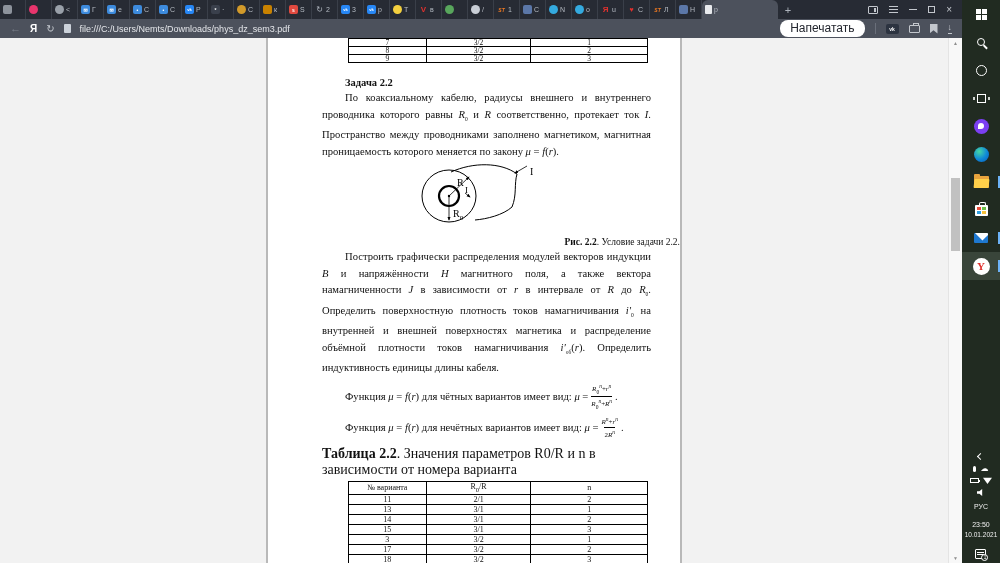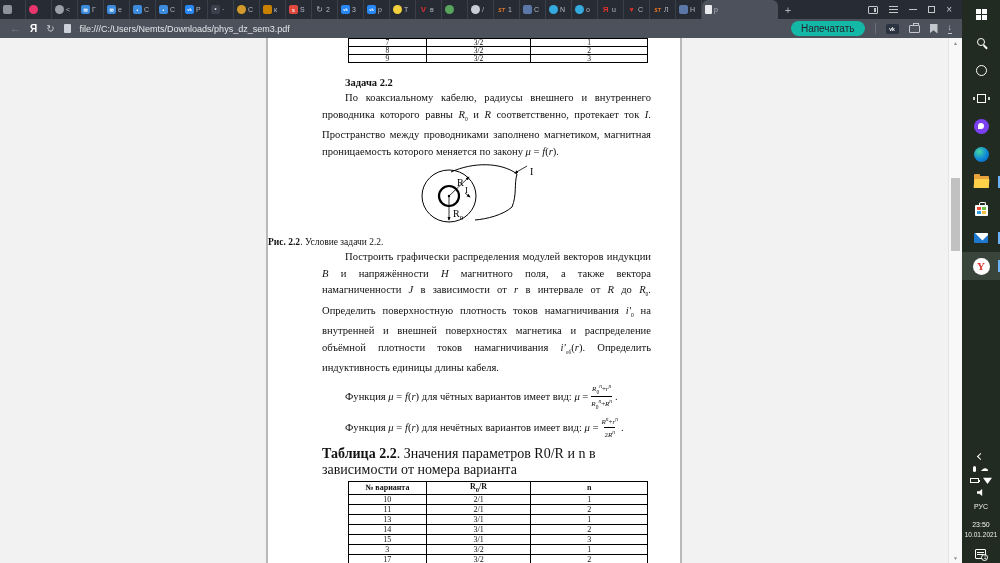--- a/index.html
+++ b/index.html
@@ -52,21 +52,21 @@
   .fav-doc { background:#e8eaed; border-radius:1px; width:7px; }
 
   
   .toolbar { height:19px; background:#4c515c; display:flex; align-items:center; padding:0 10px; gap:9px; }
   .back-arrow { color:#7b808c; font-size:11px; line-height:1; }
   .ya-logo { color:#fff; font-size:10px; font-weight:bold; }
   .reload-ic { color:#c3c7cd; font-size:10px; line-height:1; }
   .file-ic { width:7px; height:9px; background:#ccd2da; border-radius:1px; }
   .url { color:#e4e6ea; font-size:9px; white-space:nowrap; }
   .toolbar-right { margin-left:auto; display:flex; align-items:center; gap:10px; }
-  .print-btn { background:#14b8a6; color:#23262e; font-size:10px; border-radius:8px;
+  .print-btn { background:#ffffff; color:#23262e; font-size:12px; border-radius:8px;
                padding:2px 10px; line-height:1.1; }
   .tb-divider { width:1px; height:11px; background:#6a6f7a; }
   .vk-badge { background:#2c3340; color:#fff; font-size:5px; font-weight:bold;
               padding:2px 2px; border-radius:2px; min-width:13px; text-align:center; }
   .briefcase { width:11px; height:8px; border:1px solid #c3c7cd; border-radius:1px; position:relative; }
   .briefcase::before { content:''; position:absolute; top:-3px; left:3px; width:4px; height:2px;
                        border:1px solid #c3c7cd; border-bottom:none; }
   .collections { width:8px; height:10px; background:#c3c7cd;
                  clip-path:polygon(0 0,100% 0,100% 100%,50% 68%,0 100%); }
   .download-ic { color:#c3c7cd; font-size:9px; line-height:1; border-bottom:1px solid #c3c7cd; padding-bottom:1px; }
@@ -81,26 +81,26 @@
   .sb-arrow { position:absolute; left:0; right:0; text-align:center; color:#8f8f8f; font-size:5px; }
   .sb-up { top:2px; } .sb-down { bottom:2px; }
   .sb-thumb { position:absolute; top:140px; height:73px; left:2px; right:2px; background:#c1c1c1; }
 
   
   .ptable { border-collapse:collapse; margin-left:80px; width:300px; table-layout:fixed; }
   .ptable td, .ptable th { border:1px solid #000; text-align:center; padding:0; font-weight:normal; }
   .ptable col.c1 { width:26%; } .ptable col.c2 { width:35%; } .ptable col.c3 { width:39%; }
   .table-top td { font-size:7.5px; line-height:7px; height:8px; }
   .table-main td, .table-main th { font-size:8px; line-height:9px; height:10px; }
-  .table-main th { font-weight:bold;margin-top:35px; }
+  .table-main th { font-weight:normal;margin-top:35px; }
   .task-title { font-weight:bold; font-size:10.5px; margin:14px 0 0 77px; }
   .para { font-size:10.6px; line-height:16.5px; text-align:justify; text-indent:23px;
           margin:2px 29px 0 54px; }
   .fig-wrap { text-align:center; margin-top:2px; }
-  .fig-caption { text-align:left; font-size:9.5px; margin-top:1px; }
+  .fig-caption { text-align:right; font-size:9.5px; margin-top:1px; }
   .formula-line { font-size:10.6px; margin:5px 29px 0 77px; display:flex; align-items:center; gap:3px; }
   .frac { display:inline-flex; flex-direction:column; align-items:center; font-size:7px;
           line-height:8px; vertical-align:middle; }
   .frac .den { border-top:1px solid #000; }
   .frac sup, .frac sub, .para sub, .para sup, .table-caption sub, .fig-caption sub
     { font-size:5.5px; }
   .table-caption { font-size:14px; margin:7px 29px 0 54px; }
   .table-main-wrap { margin-top:3px; }
 
   
@@ -413,25 +413,20 @@
                 </colgroup>
               <thead>
                 <tr>
                   <th>№ варианта</th>
                   <th>R<sub>0</sub>/R</th>
                   <th>n</th>
                 </tr>
               </thead>
               <tbody>
                   <tr>
-                    <td>10</td>
-                    <td>2/1</td>
-                    <td>1</td>
-                  </tr>
-                  <tr>
                     <td>11</td>
                     <td>2/1</td>
                     <td>2</td>
                   </tr>
                   <tr>
                     <td>13</td>
                     <td>3/1</td>
                     <td>1</td>
                   </tr>
                   <tr>

